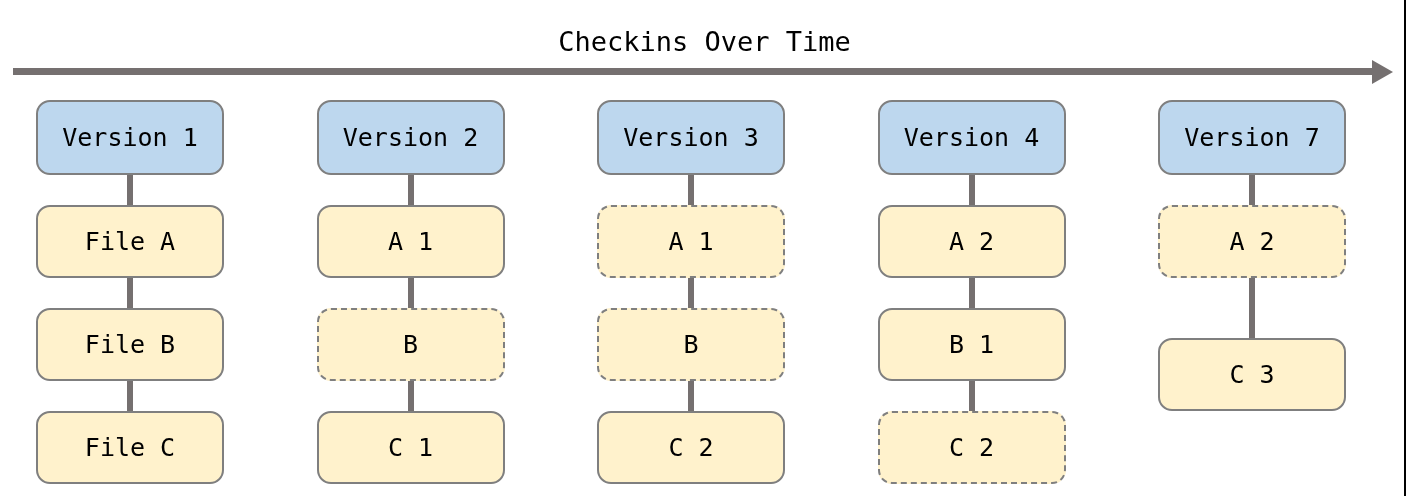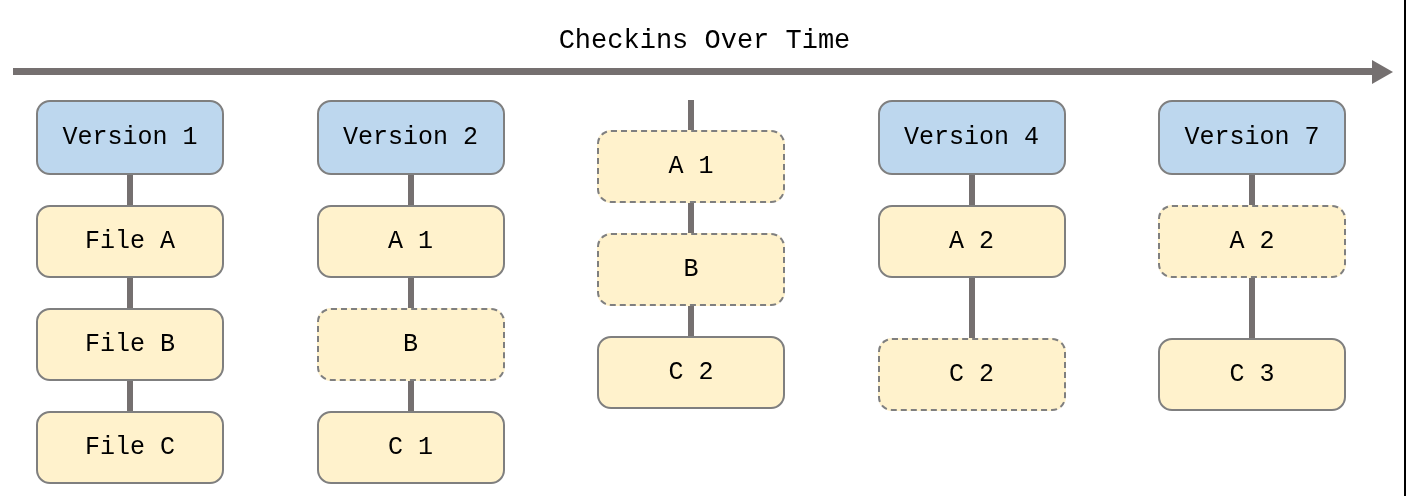--- a/index.html
+++ b/index.html
@@ -11,21 +11,20 @@
     width: 1409px;
     height: 496px;
     font-family: "DejaVu Sans Mono", "Liberation Mono", monospace;
   }
   .canvas {
     position: relative;
     width: 1409px;
     height: 496px;
     background: #ffffff;
     overflow: hidden;
-    font-family: Liberation Mono, monospace;
     --blue: #BDD7EE;
     --cream: #FFF2CC;
     --border: #7F7F7F;
     --arrow: #757070;
   }
   .title {
     position: absolute;
     top: 26px;
     left: 0;
     width: 1409px;
@@ -123,32 +122,34 @@
       <div class="column">
         <div class="box version-box">Version 2</div>
         <div class="connector"></div>
         <div class="box file-box">A 1</div>
         <div class="connector"></div>
         <div class="box file-box dashed">B</div>
         <div class="connector"></div>
         <div class="box file-box">C 1</div>
       </div>
       <div class="column">
+        <div class="box version-box">Version 3</div>
         <div class="connector"></div>
         <div class="box file-box dashed">A 1</div>
         <div class="connector"></div>
         <div class="box file-box dashed">B</div>
         <div class="connector"></div>
         <div class="box file-box">C 2</div>
       </div>
       <div class="column">
         <div class="box version-box">Version 4</div>
         <div class="connector"></div>
         <div class="box file-box">A 2</div>
         <div class="connector"></div>
+        <div class="box file-box">B 1</div>
         <div class="connector"></div>
         <div class="box file-box dashed">C 2</div>
       </div>
       <div class="column">
         <div class="box version-box">Version 7</div>
         <div class="connector"></div>
         <div class="box file-box dashed">A 2</div>
         <div class="connector"></div>
         <div class="connector"></div>
         <div class="box file-box">C 3</div>

